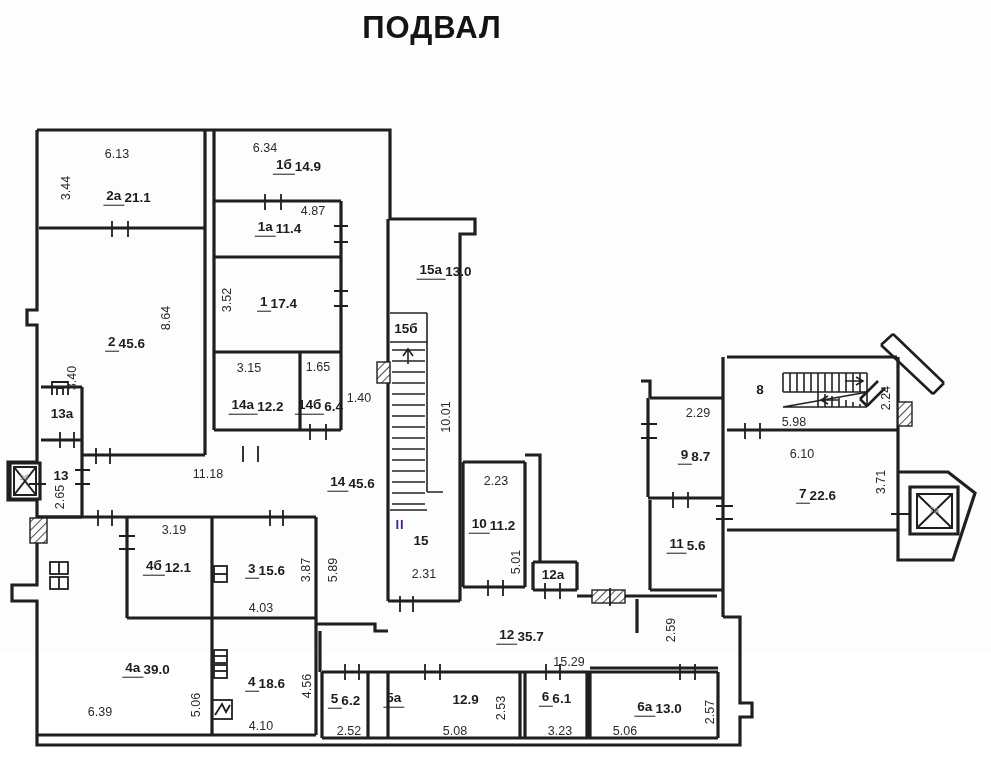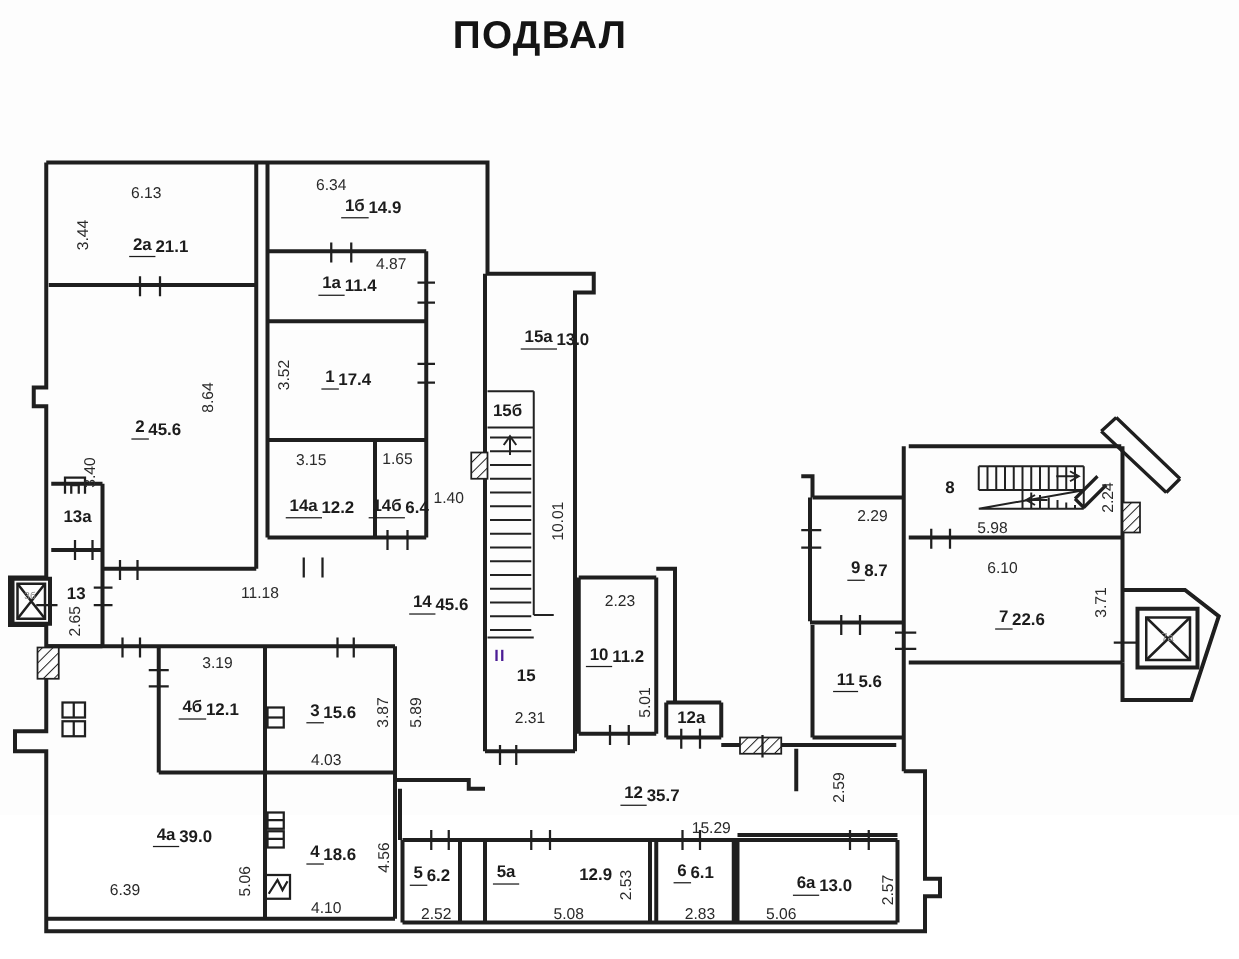--- a/index.html
+++ b/index.html
@@ -239,21 +239,21 @@
     <span class="area">39.0</span>
   </div>
       <div class="lbl" style="left: 265px; top: 683px;">
     <span class="num">4</span>
     <span class="area">18.6</span>
   </div>
       <div class="lbl" style="left: 344px; top: 700px;">
     <span class="num">5</span>
     <span class="area">6.2</span>
   </div>
-      <div class="lbl" style="left: 442px; top: 699px; gap: 48px;">
+      <div class="lbl" style="left: 431px; top: 699px; gap: 48px;">
     <span class="num">5а</span>
     <span class="area">12.9</span>
   </div>
       <div class="lbl" style="left: 555px; top: 698px;">
     <span class="num">6</span>
     <span class="area">6.1</span>
   </div>
       <div class="lbl" style="left: 658px; top: 708px;">
     <span class="num">6а</span>
     <span class="area">13.0</span>
@@ -296,18 +296,18 @@
       <div class="dim v" style="left: 333px; top: 570px;">5.89</div>
       <div class="dim" style="left: 261px; top: 608px; text-align: right;">4.03</div>
       <div class="dim" style="left: 100px; top: 712px;">6.39</div>
       <div class="dim v" style="left: 196px; top: 705px;">5.06</div>
       <div class="dim v" style="left: 307px; top: 686px;">4.56</div>
       <div class="dim" style="left: 261px; top: 726px;">4.10</div>
       <div class="dim" style="left: 569px; top: 662px;">15.29</div>
       <div class="dim" style="left: 349px; top: 731px;">2.52</div>
       <div class="dim" style="left: 455px; top: 731px;">5.08</div>
       <div class="dim v" style="left: 501px; top: 708px;">2.53</div>
-      <div class="dim" style="left: 560px; top: 731px;">2.83</div>
+      <div class="dim" style="left: 560px; top: 731px;">3.23</div>
       <div class="dim" style="left: 625px; top: 731px;">5.06</div>
       <div class="dim v" style="left: 710px; top: 712px;">2.57</div>
       <div class="dim v" style="left: 671px; top: 630px;">2.59</div>
     </div>
 </div>
 
 </body></html>

